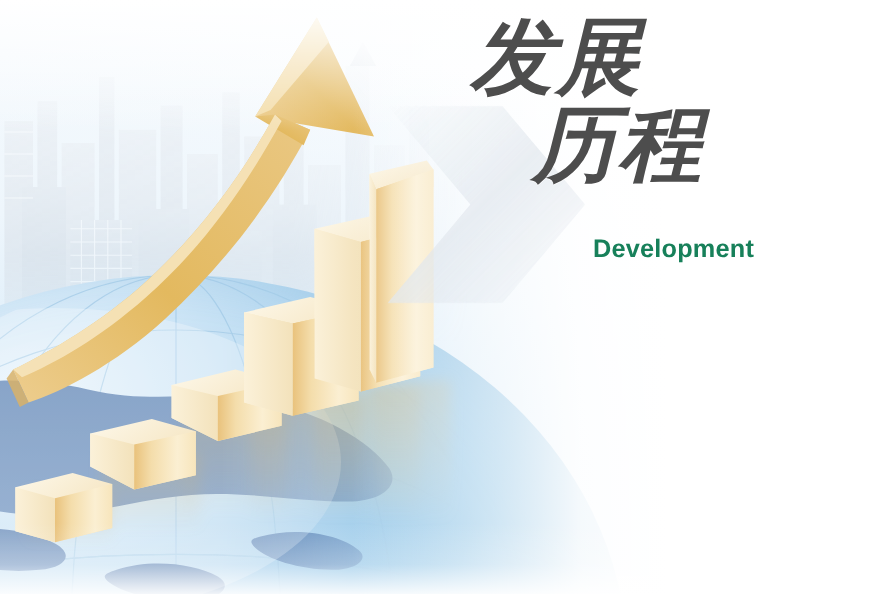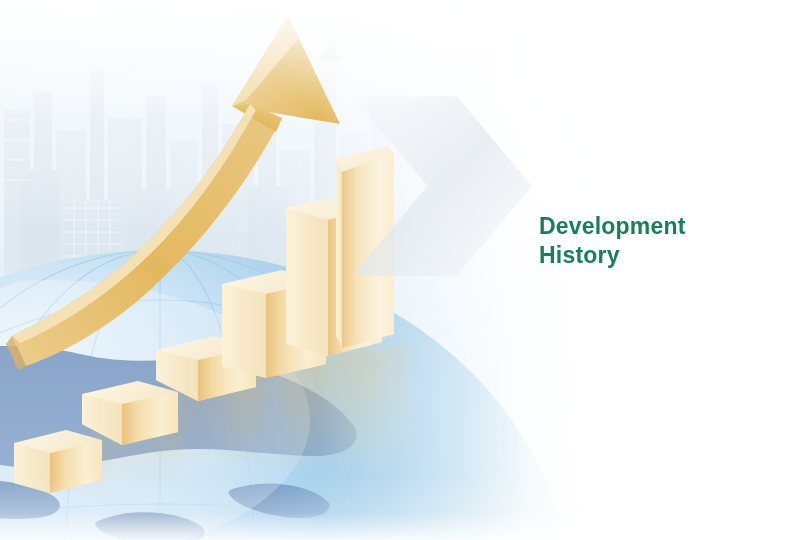--- a/index.html
+++ b/index.html
@@ -334,19 +334,24 @@
     </g>
 
     <rect x="386" y="0" width="414" height="540" fill="url(#reflG)"></rect>
   </svg>
 
   <div class="layer" id="right-fade"></div>
   <div class="layer" id="top-fade"></div>
   <div class="layer" id="bottom-fade"></div>
   <div id="chevron-watermark"></div>
 
+  <div id="heading">
+    <div id="calligraphy">
+      <span class="row1">发展</span>
+      <span class="row2">历程</span>
+    </div>
+  </div>
 
   <div id="en-title">
     <span>Development</span>
-    <span>History</span>
   </div>
 
 </div>
 
 </body></html>

